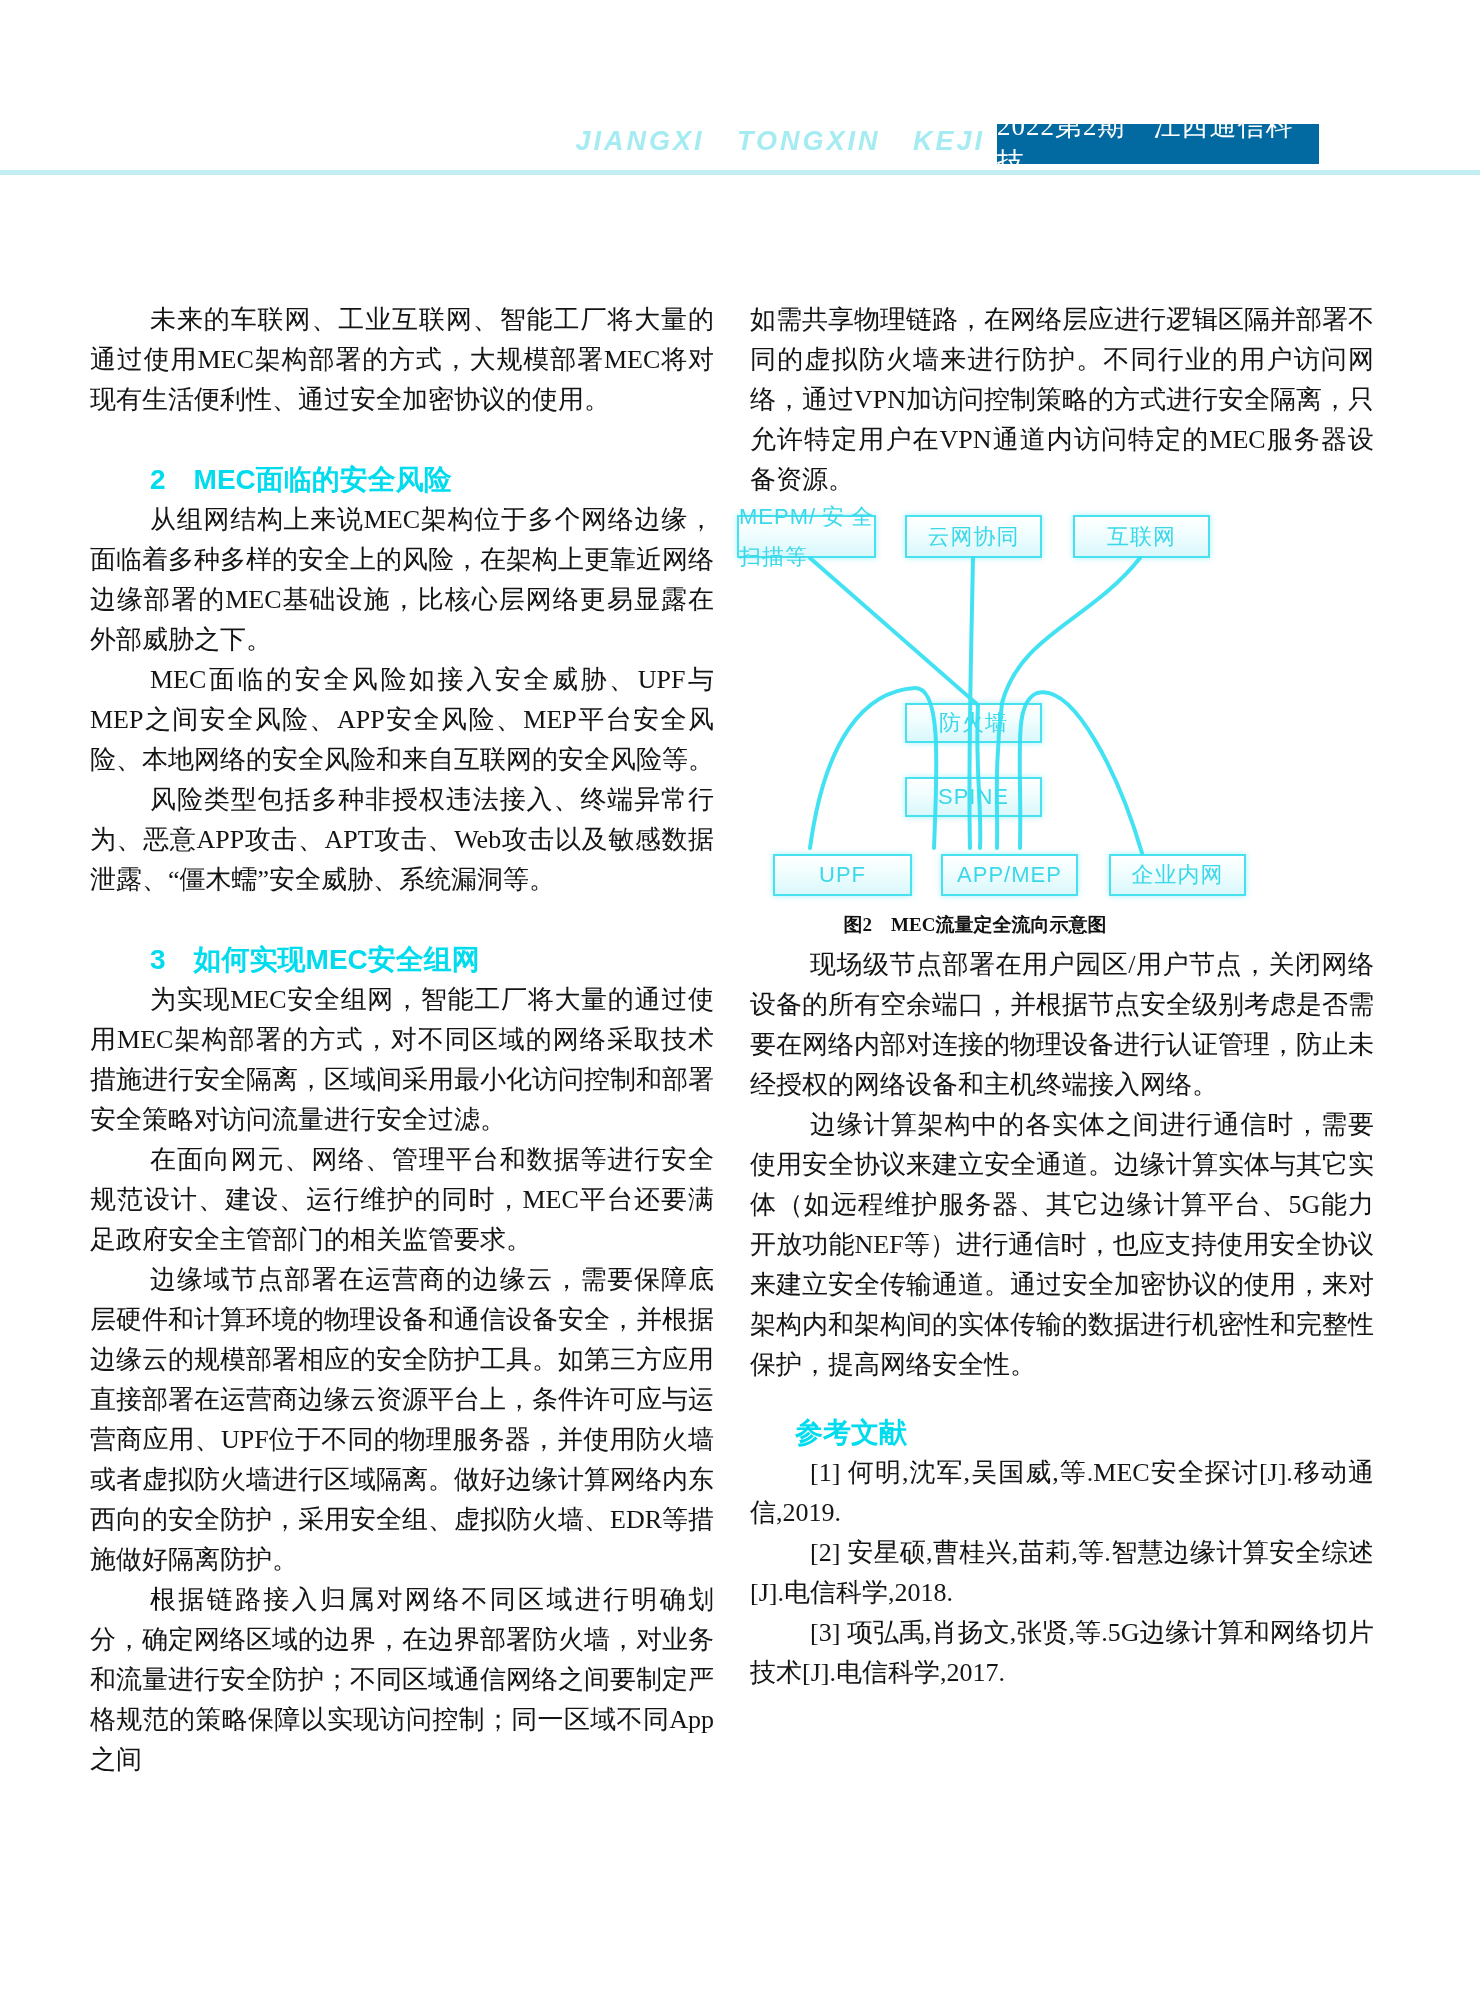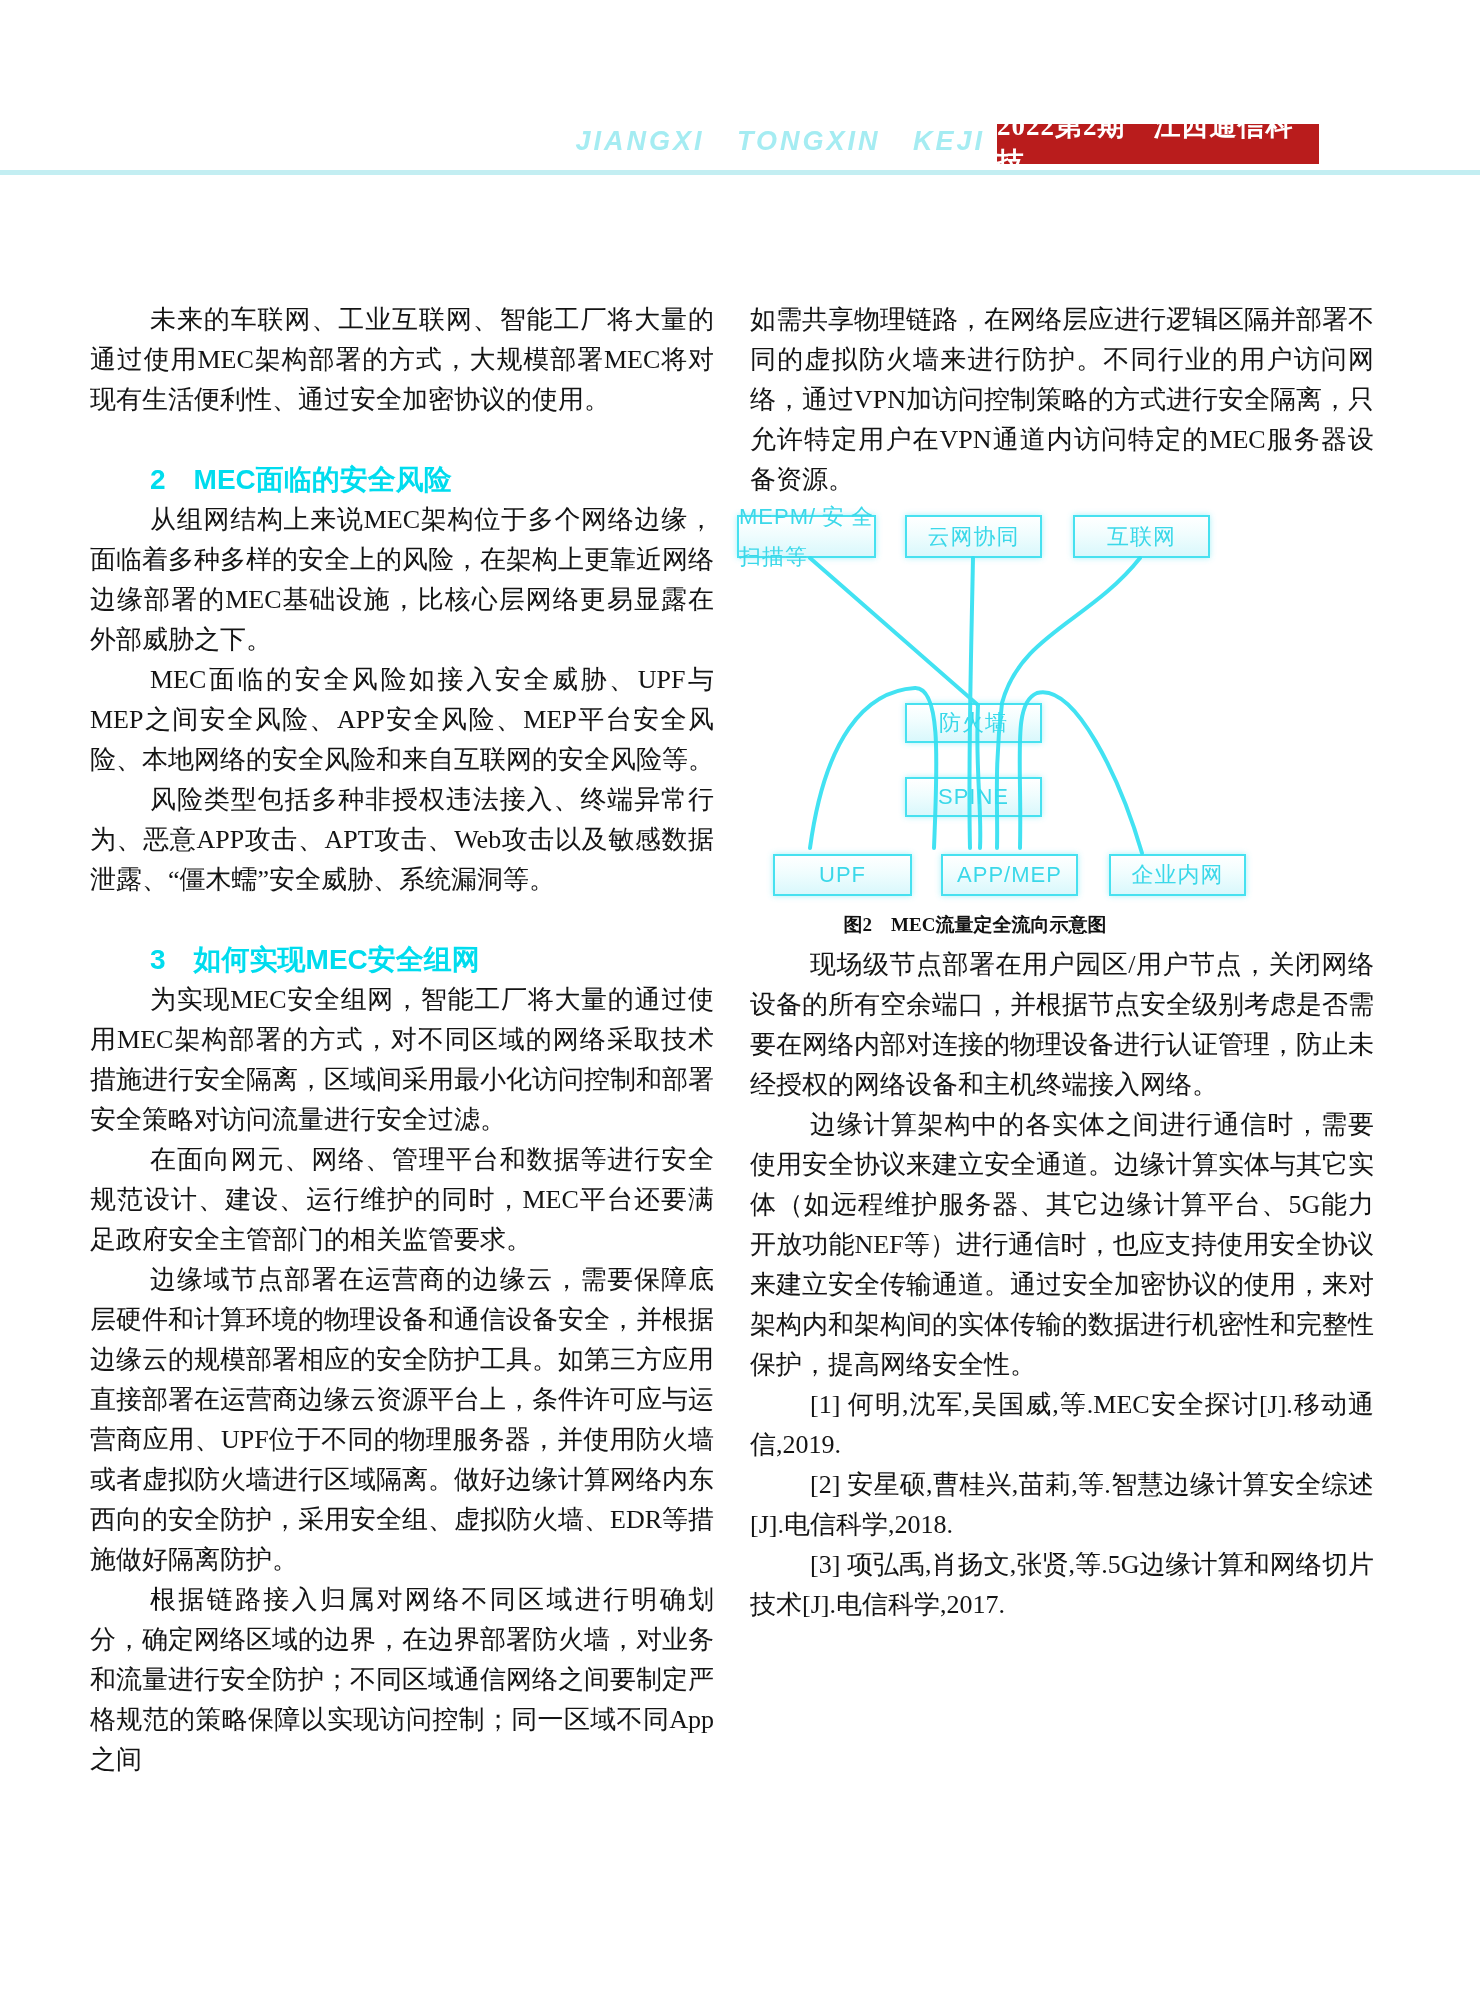--- a/index.html
+++ b/index.html
@@ -12,22 +12,22 @@
   }
   
   .hdr-latin{
     position:absolute;top:126px;left:0;width:985px;text-align:right;
     font-family:"Liberation Sans","DejaVu Sans",sans-serif;
     font-weight:bold;font-style:italic;font-size:27px;letter-spacing:3px;
     word-spacing:22px;color:#a5ecf2;
   }
   .hdr-badge{
     position:absolute;top:124px;left:997px;width:322px;height:40px;
-    background:#b91c1c;color:#ffffff;display:flex;align-items:center;justify-content:center;
-    font-family:"Liberation Serif","DejaVu Serif",serif;font-weight:bold;font-size:27px;
+    background:#0369a1;color:#ffffff;display:flex;align-items:center;justify-content:center;
+    font-family:"Liberation Serif","DejaVu Serif",serif;font-weight:normal;font-size:27px;
     letter-spacing:1px;
   }
   .hdr-rule{position:absolute;top:170px;left:0;width:1480px;height:5px;background:#c3eef2;}
   
   .col{position:absolute;top:300px;width:624px;font-size:26px;line-height:40px;text-align:justify;}
   .col-left{left:90px;}
   .col-right{left:750px;}
   .para{margin:0;text-indent:60px;}
   .para.noindent{text-indent:0;}
   .sec-head{
@@ -123,20 +123,21 @@
           </g>
         </svg>
       </div>
     </div>
 
     <p class="fig-caption">图2　MEC流量定全流向示意图</p>
 
     <p class="para">现场级节点部署在用户园区/用户节点，关闭网络设备的所有空余端口，并根据节点安全级别考虑是否需要在网络内部对连接的物理设备进行认证管理，防止未经授权的网络设备和主机终端接入网络。</p>
     <p class="para">边缘计算架构中的各实体之间进行通信时，需要使用安全协议来建立安全通道。边缘计算实体与其它实体（如远程维护服务器、其它边缘计算平台、5G能力开放功能NEF等）进行通信时，也应支持使用安全协议来建立安全传输通道。通过安全加密协议的使用，来对架构内和架构间的实体传输的数据进行机密性和完整性保护，提高网络安全性。</p>
 
+    <div class="sec-head ref-head">参考文献</div>
 
     <p class="para">[1] 何明,沈军,吴国威,等.MEC安全探讨[J].移动通信,2019.</p>
     <p class="para">[2] 安星硕,曹桂兴,苗莉,等.智慧边缘计算安全综述[J].电信科学,2018.</p>
     <p class="para">[3] 项弘禹,肖扬文,张贤,等.5G边缘计算和网络切片技术[J].电信科学,2017.</p>
   </div>
 
   <div class="page-num">44</div>
 </div>
 
 </body></html>

